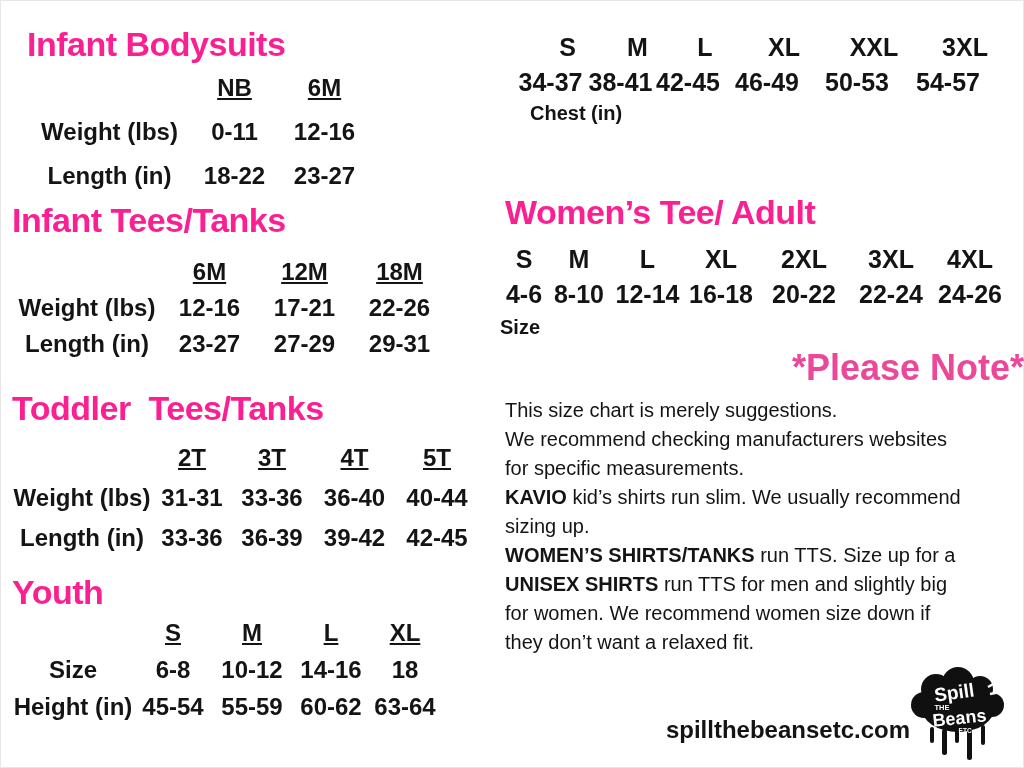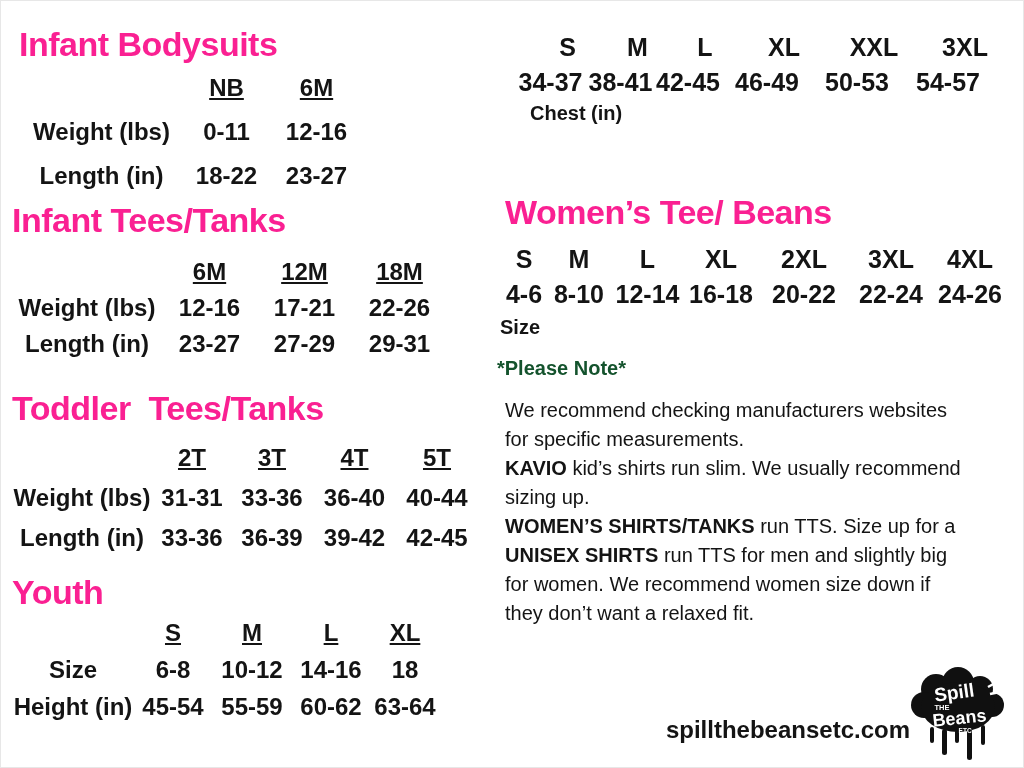--- a/index.html
+++ b/index.html
@@ -13,34 +13,34 @@
     margin:0; font-size:34px; line-height:44px; font-weight:700;
     letter-spacing:-0.5px; color:#FA2092; white-space:pre;
   }
   .tbl { display:grid; align-items:center; font-size:24px; font-weight:700; }
   .tbl .head { text-align:center;text-decoration:underline; }
   .tbl .label { text-align:center; }
   .tbl .val { text-align:center; }
   .rrow { display:grid; align-items:center; font-size:25px; font-weight:700; }
   .rrow > div { text-align:center; }
   .axis { font-size:20px; font-weight:700; text-align:left; }
-  .note-heading { margin:0; font-size:20px; line-height:36px; font-weight:700; color:#14532d; }
+  .note-heading { margin:0; font-size:36px; line-height:36px; font-weight:700; color:#ec4899;text-align:right; }
   .note-lines { padding-left:8px; margin-top:10px; }
   .note-line { font-size:20px; line-height:29px; font-weight:400; }
   .note-bold { font-weight:700; }
   .website { position:absolute; font-size:24px; font-weight:700; text-align:right; }
   .logo { position:absolute; }
   .logo text { font-family:"Liberation Sans","DejaVu Sans",sans-serif; }
 </style>
 </head>
 <body>
 
 <div class="canvas">
 
-  <section class="sec" style="left:19px; top:22px; width:470px;">
+  <section class="sec" style="left:27px; top:22px; width:470px;">
     <h2 class="title">Infant Bodysuits</h2>
     <div class="tbl" style="grid-template-columns:165px 85px 95px; grid-auto-rows:44px;">
       <div></div>
       <div class="head">NB</div>
       <div class="head">6M</div>
       <div class="label">Weight (lbs)</div>
       <div class="val">0-11</div>
       <div class="val">12-16</div>
       <div class="label">Length (in)</div>
       <div class="val">18-22</div>
@@ -122,21 +122,21 @@
       <div>38-41</div>
       <div>42-45</div>
       <div>46-49</div>
       <div>50-53</div>
       <div>54-57</div>
     </div>
     <div class="axis" style="margin-left:35px; width:420px; margin-top:2px;">Chest (in)</div>
   </section>
 
   <section class="sec" style="left:495px; top:190px; width:525px;">
-    <h2 class="title" style="padding-left:10px;">Women’s Tee/ Beans</h2>
+    <h2 class="title" style="padding-left:10px;">Women’s Tee/ Adult</h2>
     <div class="rrow" style="margin-left:5px; grid-template-columns:48px 62px 75px 72px 94px 80px 78px; height:35px; margin-top:8px;">
       <div>S</div>
       <div>M</div>
       <div>L</div>
       <div>XL</div>
       <div>2XL</div>
       <div>3XL</div>
       <div>4XL</div>
     </div>
     <div class="rrow" style="margin-left:5px; grid-template-columns:48px 62px 75px 72px 94px 80px 78px; height:35px;">
@@ -147,20 +147,21 @@
       <div>20-22</div>
       <div>22-24</div>
       <div>24-26</div>
     </div>
     <div class="axis" style="margin-left:5px; width:480px; margin-top:4px;">Size</div>
   </section>
 
   <section class="sec" style="left:497px; top:350px; width:527px;">
     <h3 class="note-heading">*Please Note*</h3>
     <div class="note-lines">
+      <div class="note-line"><span class="note-bold"></span><span>This size chart is merely suggestions.</span></div>
       <div class="note-line"><span class="note-bold"></span><span>We recommend checking manufacturers websites</span></div>
       <div class="note-line"><span class="note-bold"></span><span>for specific measurements.</span></div>
       <div class="note-line"><span class="note-bold">KAVIO</span><span> kid’s shirts run slim. We usually recommend</span></div>
       <div class="note-line"><span class="note-bold"></span><span>sizing up.</span></div>
       <div class="note-line"><span class="note-bold">WOMEN’S SHIRTS/TANKS</span><span> run TTS. Size up for a</span></div>
       <div class="note-line"><span class="note-bold">UNISEX SHIRTS</span><span> run TTS for men and slightly big</span></div>
       <div class="note-line"><span class="note-bold"></span><span>for women. We recommend women size down if</span></div>
       <div class="note-line"><span class="note-bold"></span><span>they don’t want a relaxed fit.</span></div>
     </div>
   </section>

